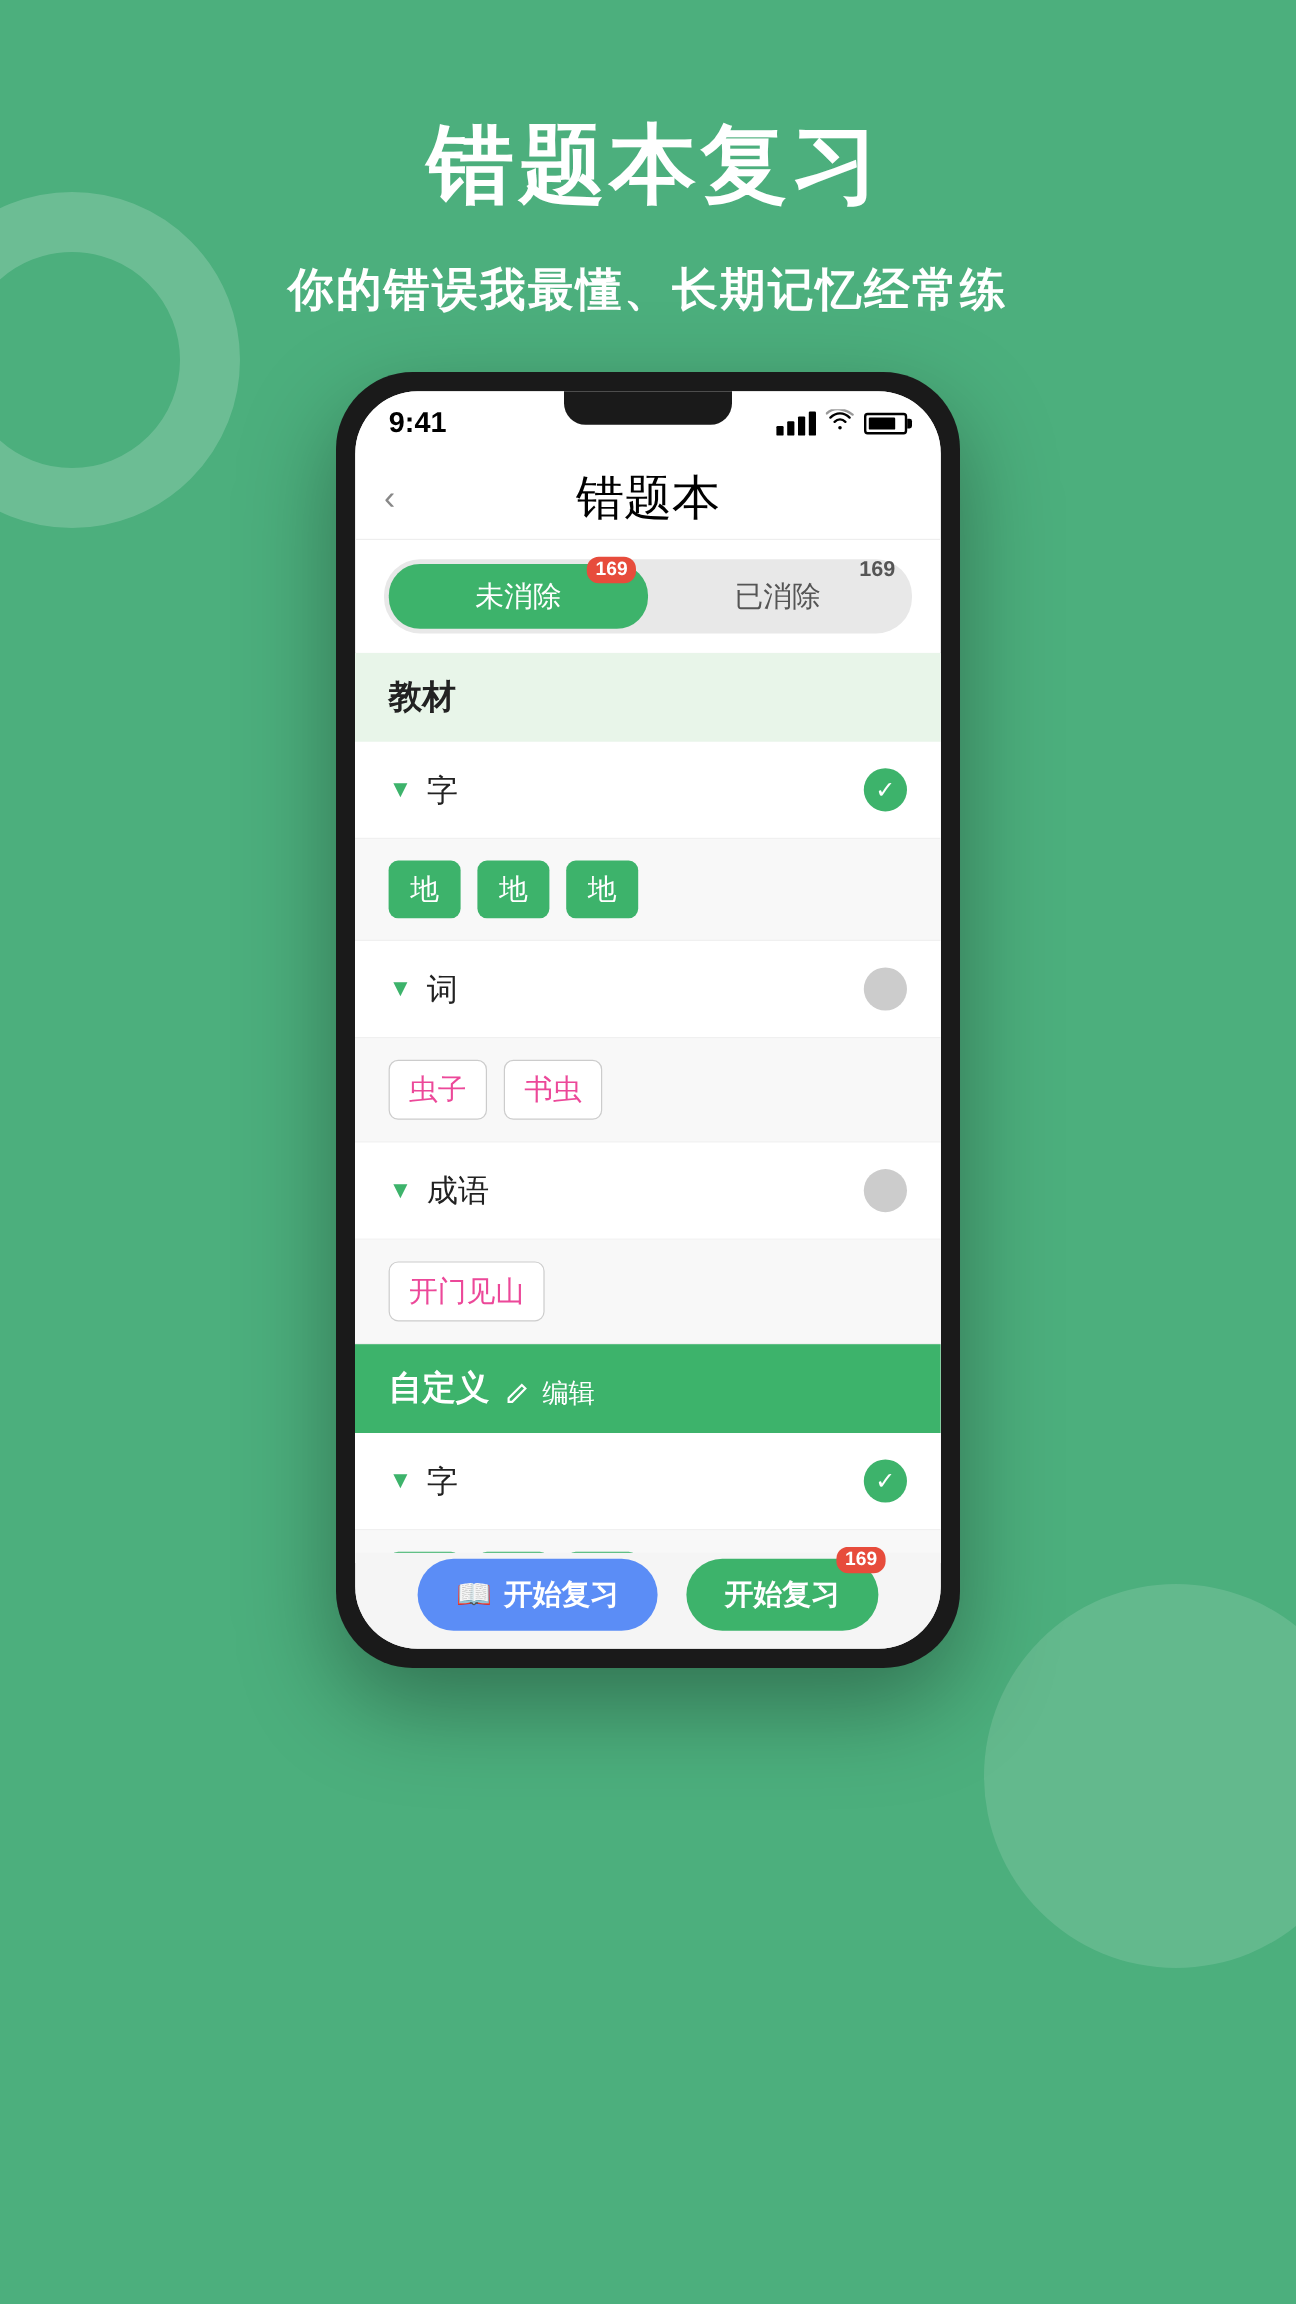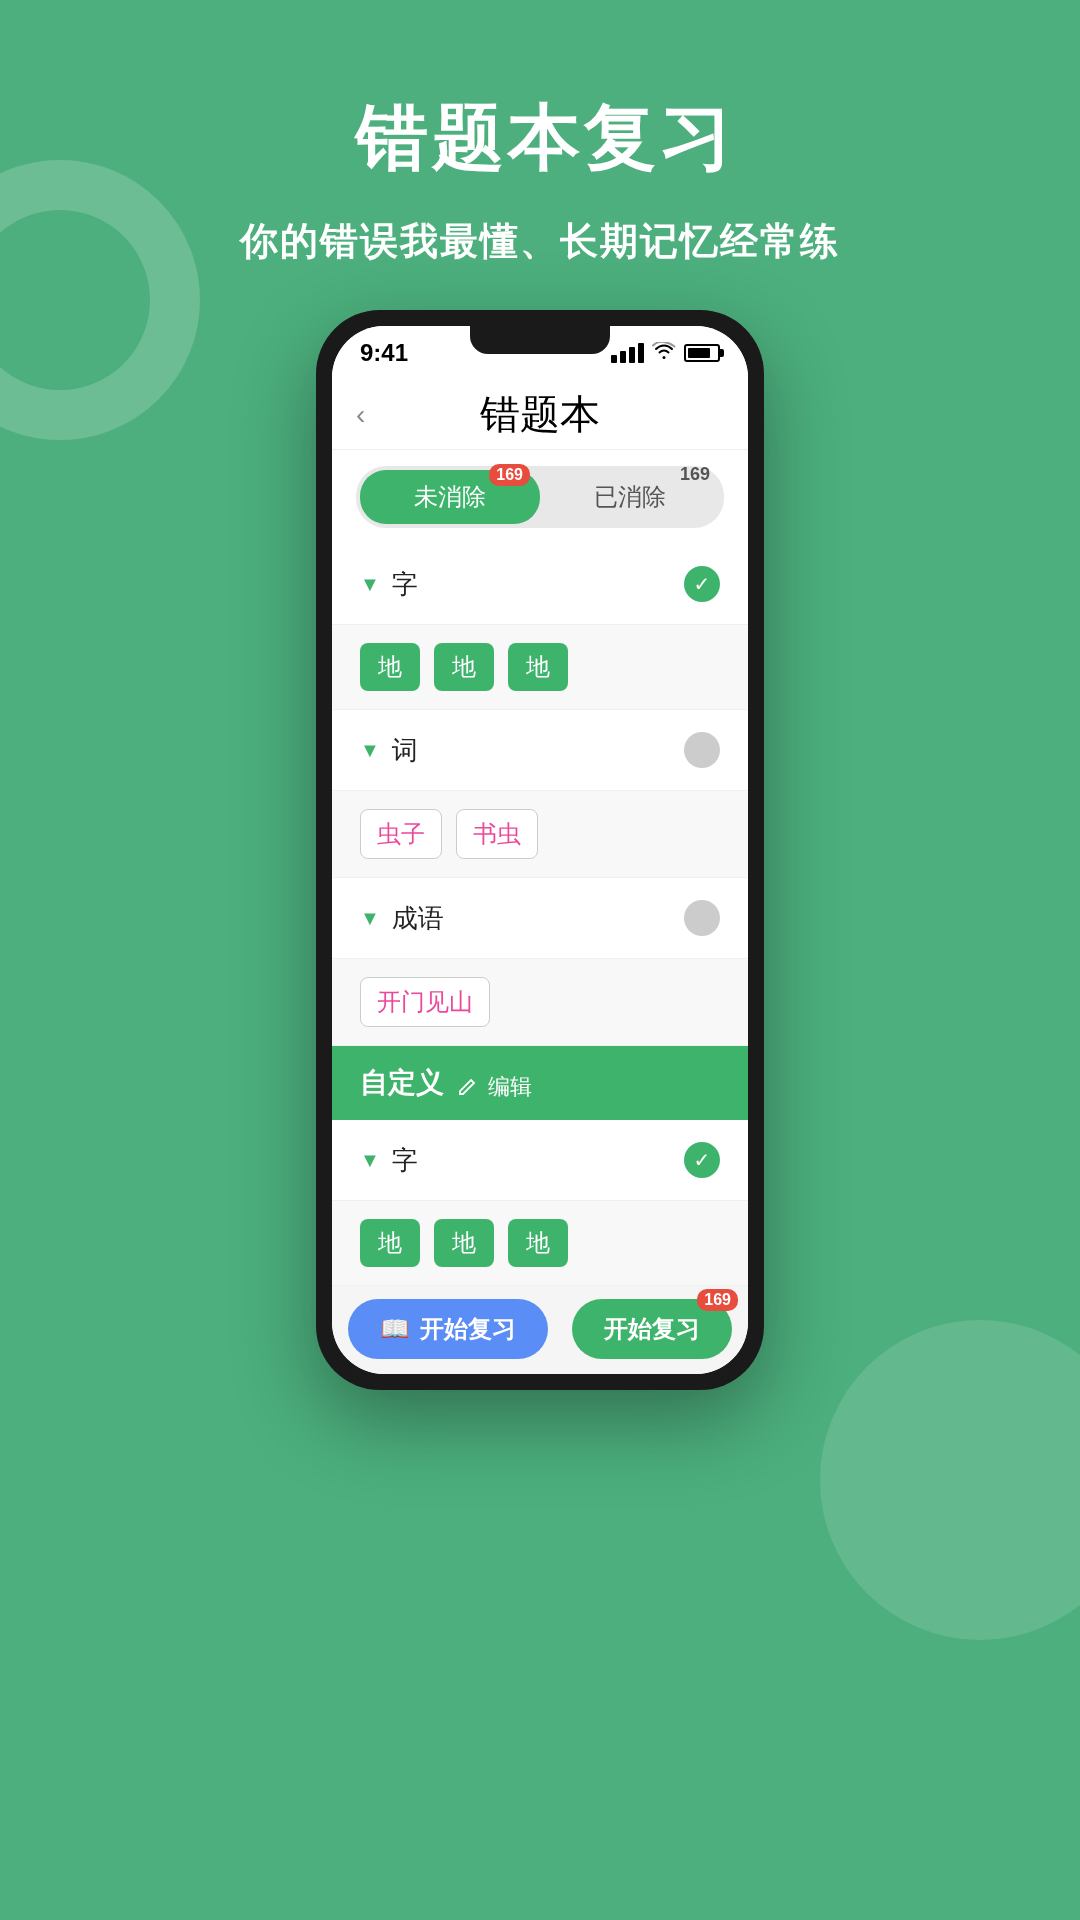--- a/index.html
+++ b/index.html
@@ -50,21 +50,21 @@
       margin-top: 30px;
       letter-spacing: 2px;
     }
 
     
     .phone-shell {
       position: absolute;
       top: 310px;
       left: 50%;
       transform: translateX(-50%);
-      width: 448px;
+      width: 520px;
       height: 1080px;
       background: #1a1a1a;
       border-radius: 64px;
       padding: 16px;
       box-shadow: 0 30px 80px rgba(0,0,0,0.35);
     }
     .phone-notch-bar {
       position: absolute;
       top: 16px;
       left: 50%;
@@ -381,20 +381,23 @@
         </div>
         <div class="tab-item">
           <span>已消除</span>
           <span class="tab-badge-gray">169</span>
         </div>
       </div>
     </div>
 
     <div class="screen-content">
 
+      <div class="section-header">
+        <span>教材</span>
+      </div>
 
       <div class="category-row">
         <div class="category-left">
           <span class="category-arrow">▼</span>
           <span class="category-name">字</span>
         </div>
         <div class="check-circle">✓</div>
       </div>
       <div class="items-row">
         <span class="item-tag-green">地</span>

